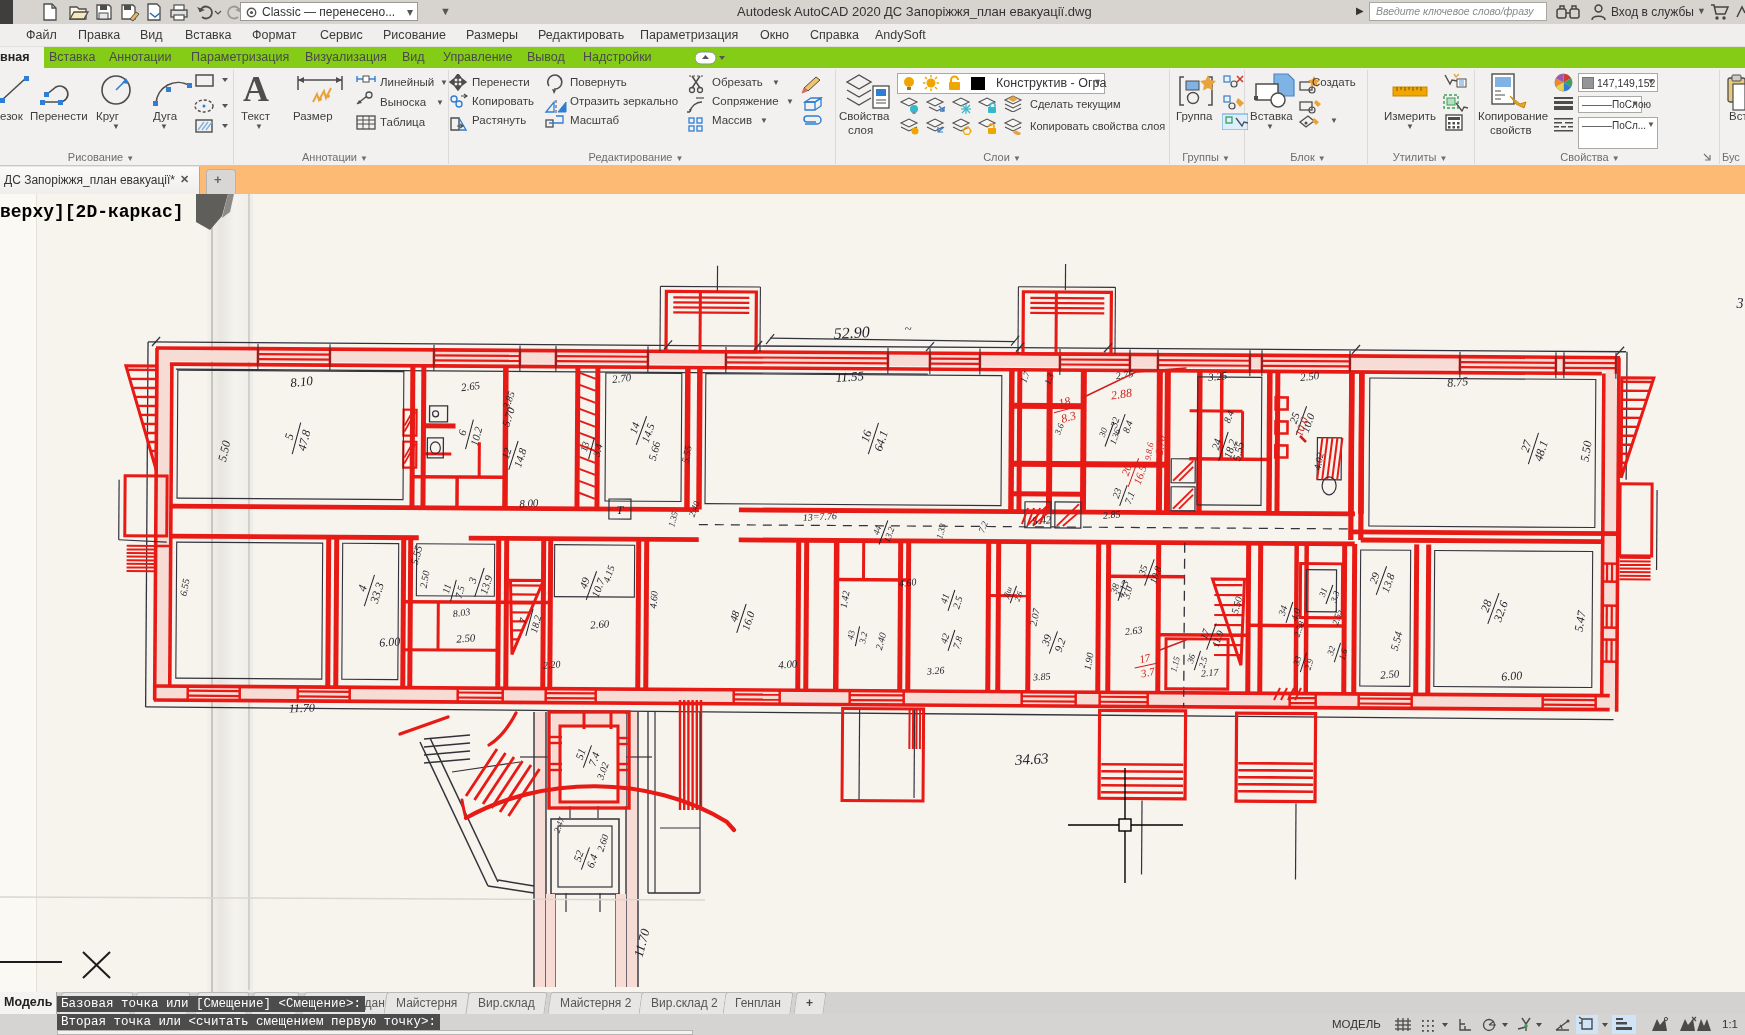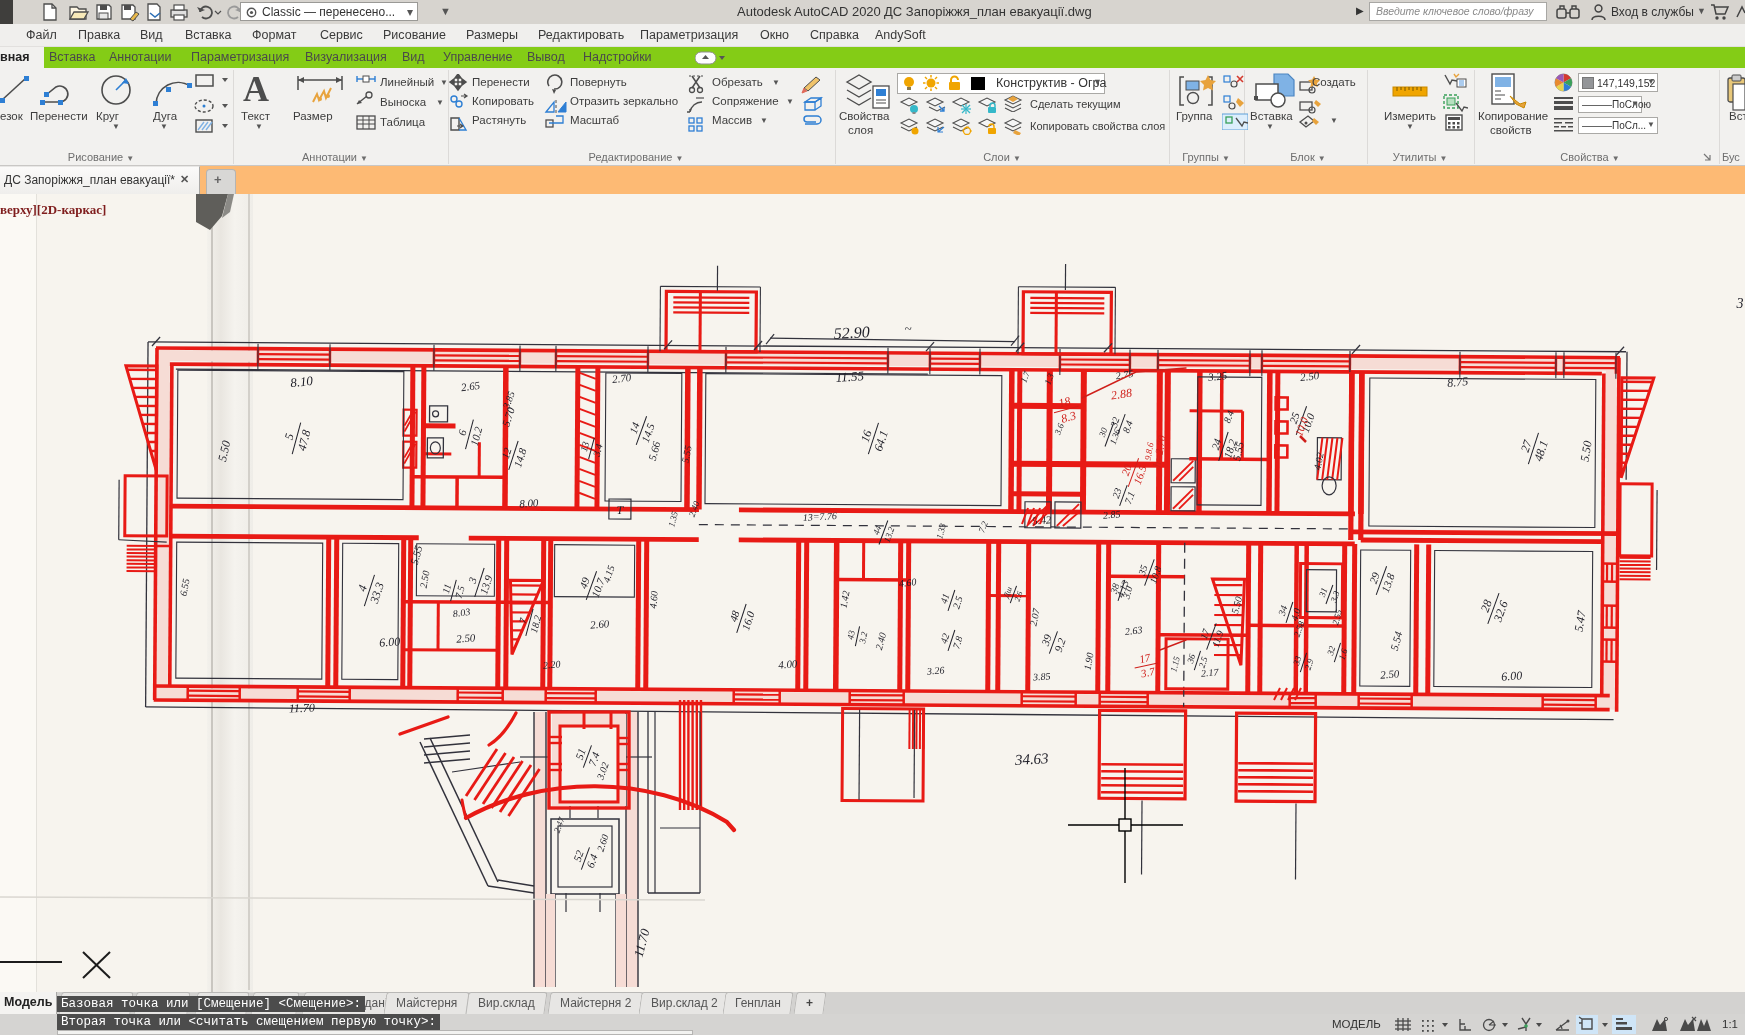--- a/index.html
+++ b/index.html
@@ -437,21 +437,21 @@
       <g fill="#4d4d4d">
         <rect x="0" y="1" width="19" height="1.5"></rect>
         <rect x="0" y="5" width="8" height="1.5"></rect>
         <rect x="11" y="5" width="8" height="1.5"></rect>
         <rect x="0" y="9" width="5" height="1.5"></rect>
         <rect x="7" y="9" width="5" height="1.5"></rect>
         <rect x="14" y="9" width="5" height="1.5"></rect>
         <rect x="0" y="13" width="19" height="1.5"></rect>
       </g>
     </svg>
-<div class="abs" style="left:1578px;top:49px;width:80px;height:17px;background:#fff;border:1px solid #aaa9a6">
+<div class="abs" style="left:1578px;top:49px;width:80px;height:32px;background:#fff;border:1px solid #aaa9a6">
       <span style="position:absolute;left:3px;top:2px;font-size:10px;color:#333;white-space:nowrap">———ПоСл...</span>
       <span style="position:absolute;right:2px;top:2px;font-size:8px;color:#555">▼</span>
     </div>
 <svg class="abs" style="left:1726px;top:6px" width="19" height="38" viewBox="0 0 19 38">
       <rect x="2" y="4" width="17" height="24" rx="2" fill="#e8c87a" stroke="#4d4d4d" stroke-width="1.3"></rect>
       <rect x="6" y="1" width="9" height="6" rx="1" fill="#ccc" stroke="#4d4d4d"></rect>
       <rect x="7" y="10" width="12" height="26" fill="#fff" stroke="#4d4d4d" stroke-width="1.2"></rect>
     </svg>
 <span class="rtxt" style="left:1729px;top:42px">Вст</span>
 </div>
@@ -465,21 +465,21 @@
 <div id="canvas">
 <div class="abs" style="left:0;top:0;width:36px;height:798px;background:#fbf9f4"></div>
 <div class="abs" style="left:36px;top:0;width:1px;height:798px;background:#e3e1db"></div>
 <div class="abs" style="left:207px;top:0;width:46px;height:798px;background:linear-gradient(90deg,#f3f1ec,#e9e6e0 30%,#f5f3ee 60%,#efede8)"></div>
 <div class="abs" style="left:211px;top:0;width:2px;height:798px;background:#c9c6c0"></div>
 <div class="abs" style="left:248px;top:0;width:2px;height:796px;background:#d3d0ca"></div>
 <svg class="abs" style="left:194px;top:0" width="40" height="40" viewBox="0 0 40 40">
       <path d="M2,0 h32 l-6,22 -12,14 -14,-8 z" fill="#5f5e5a"></path>
       <path d="M34,0 l6,0 -4,18 -8,6 z" fill="#8b8a86"></path>
     </svg>
-<span class="abs" style="left:0px;top:8px;font-size:13px;font-weight:bold;color:#7f1d1d;font-family:Liberation Serif, serif">верху][2D-каркас]</span>
+<span class="abs" style="left:0px;top:8px;font-size:18px;font-weight:bold;color:#000000;font-family:Liberation Mono, monospace">верху][2D-каркас]</span>
 <svg class="abs" style="left:0;top:0" width="1745" height="841" viewBox="0 194 1745 841">
       <g transform="rotate(0.38 156 348)">
 <rect x="156" y="350" width="1464" height="11" fill="#f6dcd5"></rect>
 <rect x="156" y="688" width="1456" height="11" fill="#f6dcd5"></rect>
 <rect x="159" y="350" width="11" height="348" fill="#f6dcd5"></rect>
 <rect x="1606" y="350" width="11" height="350" fill="#f6dcd5"></rect>
 <line x1="148.0" y1="342.0" x2="1626.0" y2="342.0" stroke="#32323c" stroke-width="1.3" stroke-linecap="butt"></line>
 <line x1="148.0" y1="342.0" x2="148.0" y2="707.0" stroke="#32323c" stroke-width="1.3" stroke-linecap="butt"></line>
 <line x1="148.0" y1="707.0" x2="1616.0" y2="710.0" stroke="#32323c" stroke-width="1.3" stroke-linecap="butt"></line>
 <line x1="1627.0" y1="342.0" x2="1627.0" y2="470.0" stroke="#32323c" stroke-width="1.3" stroke-linecap="butt"></line>

